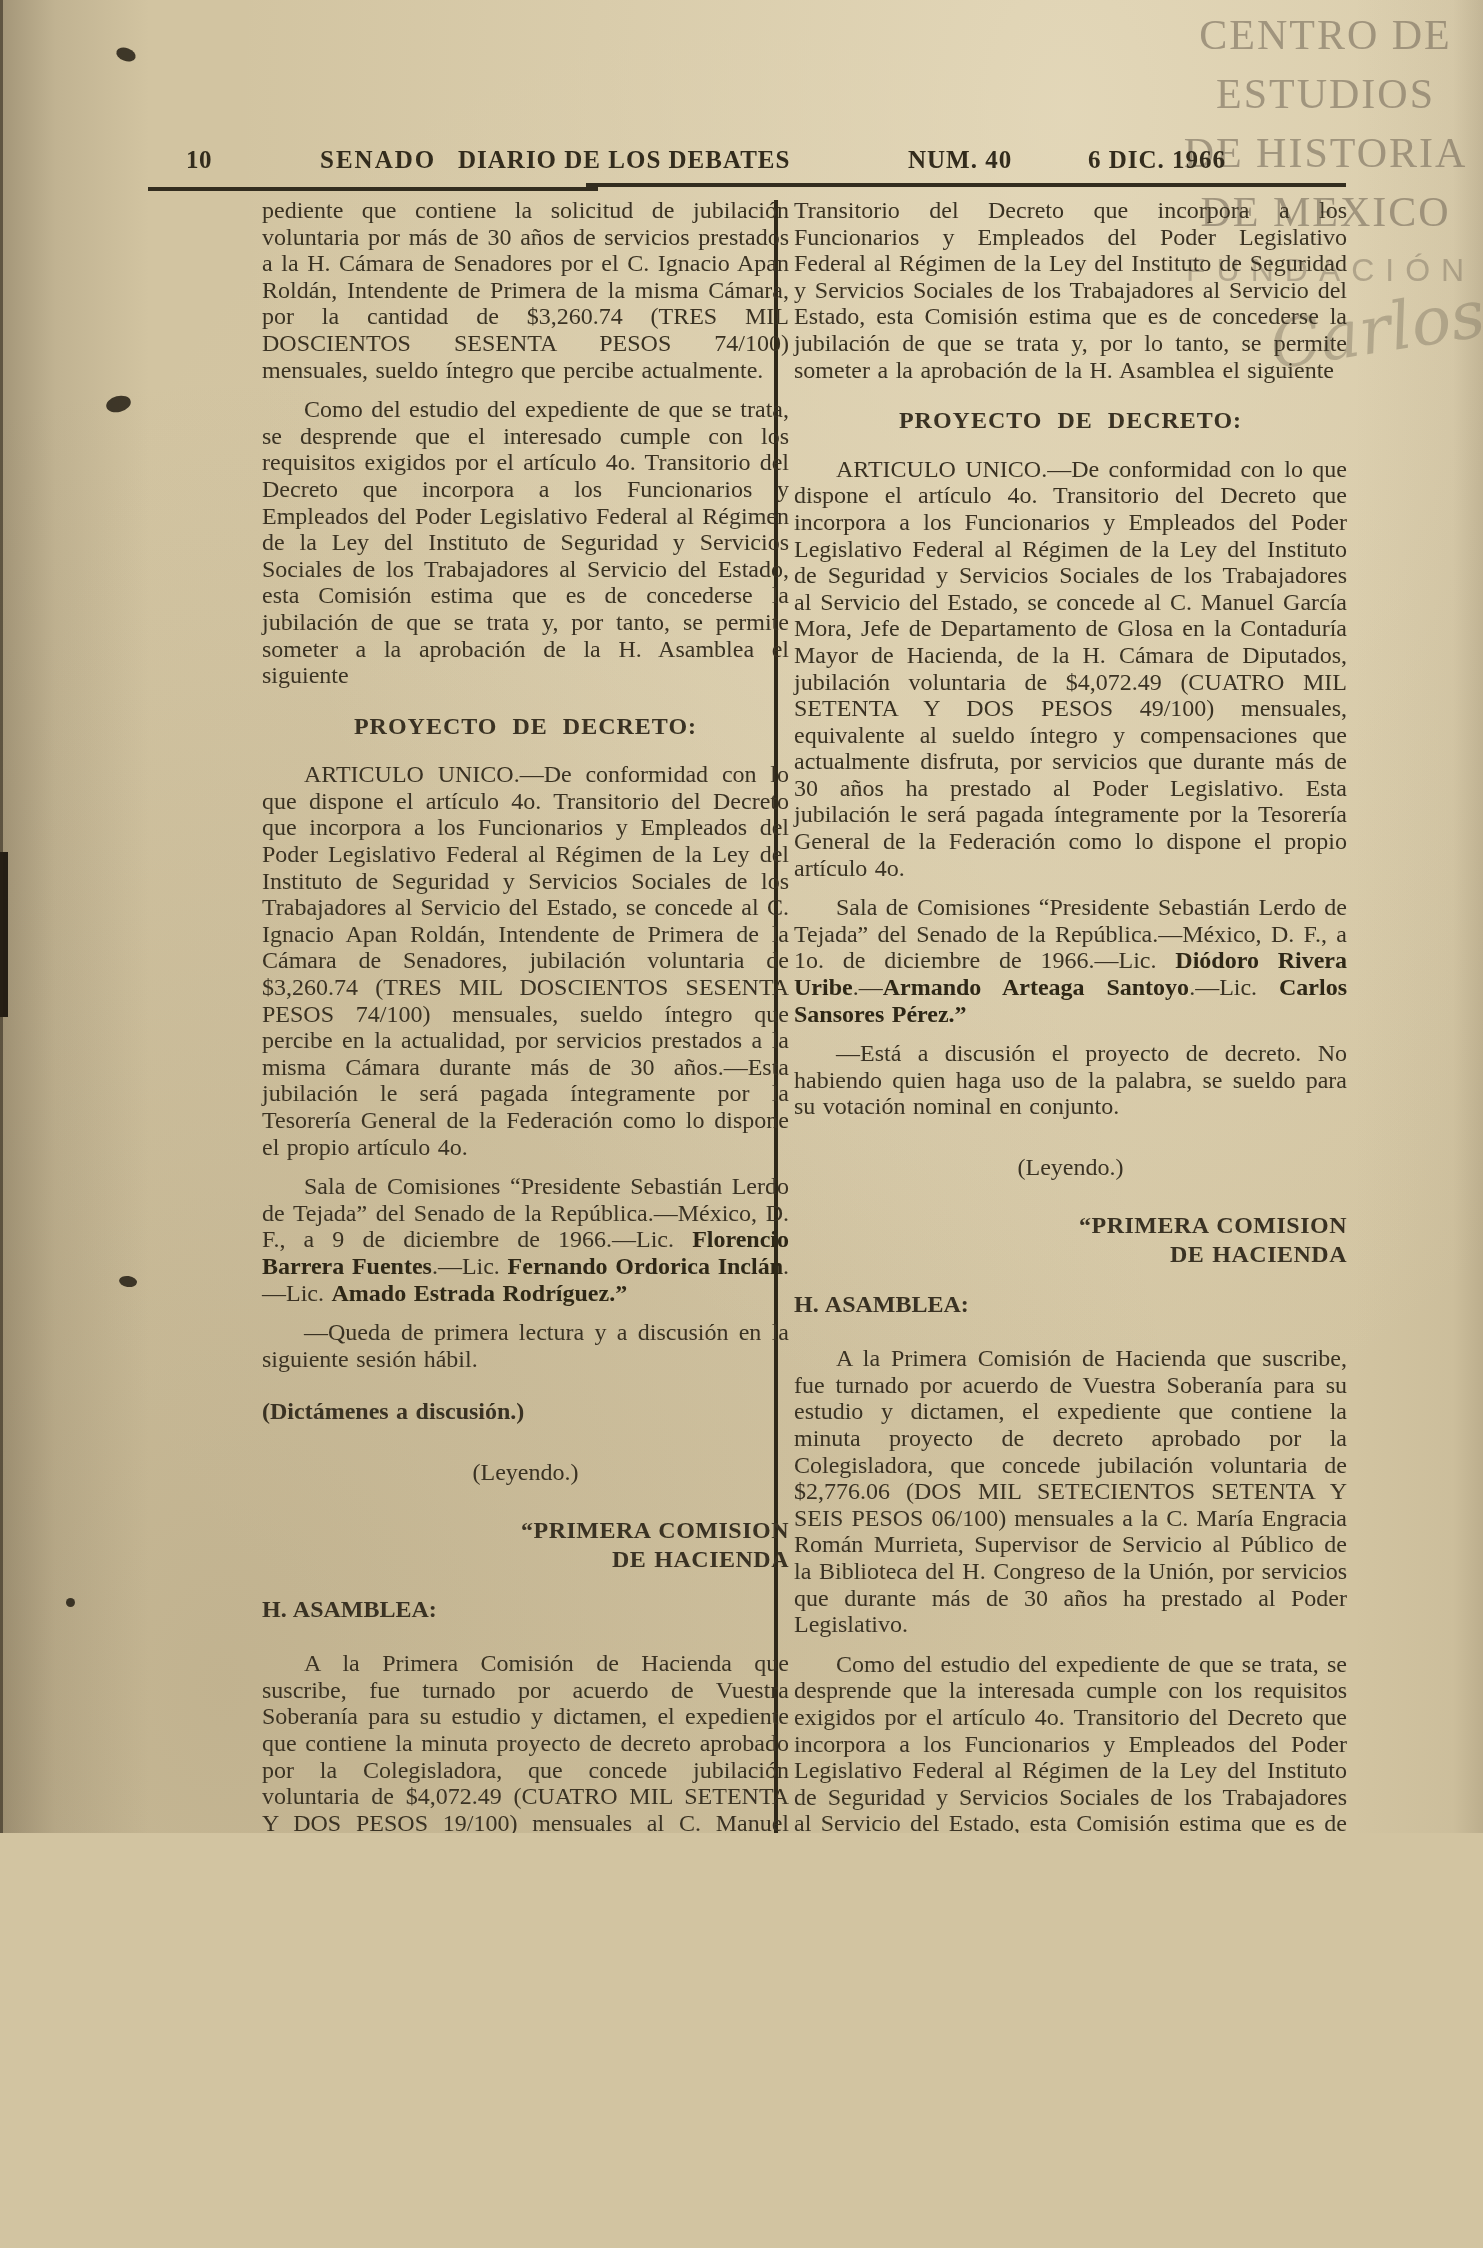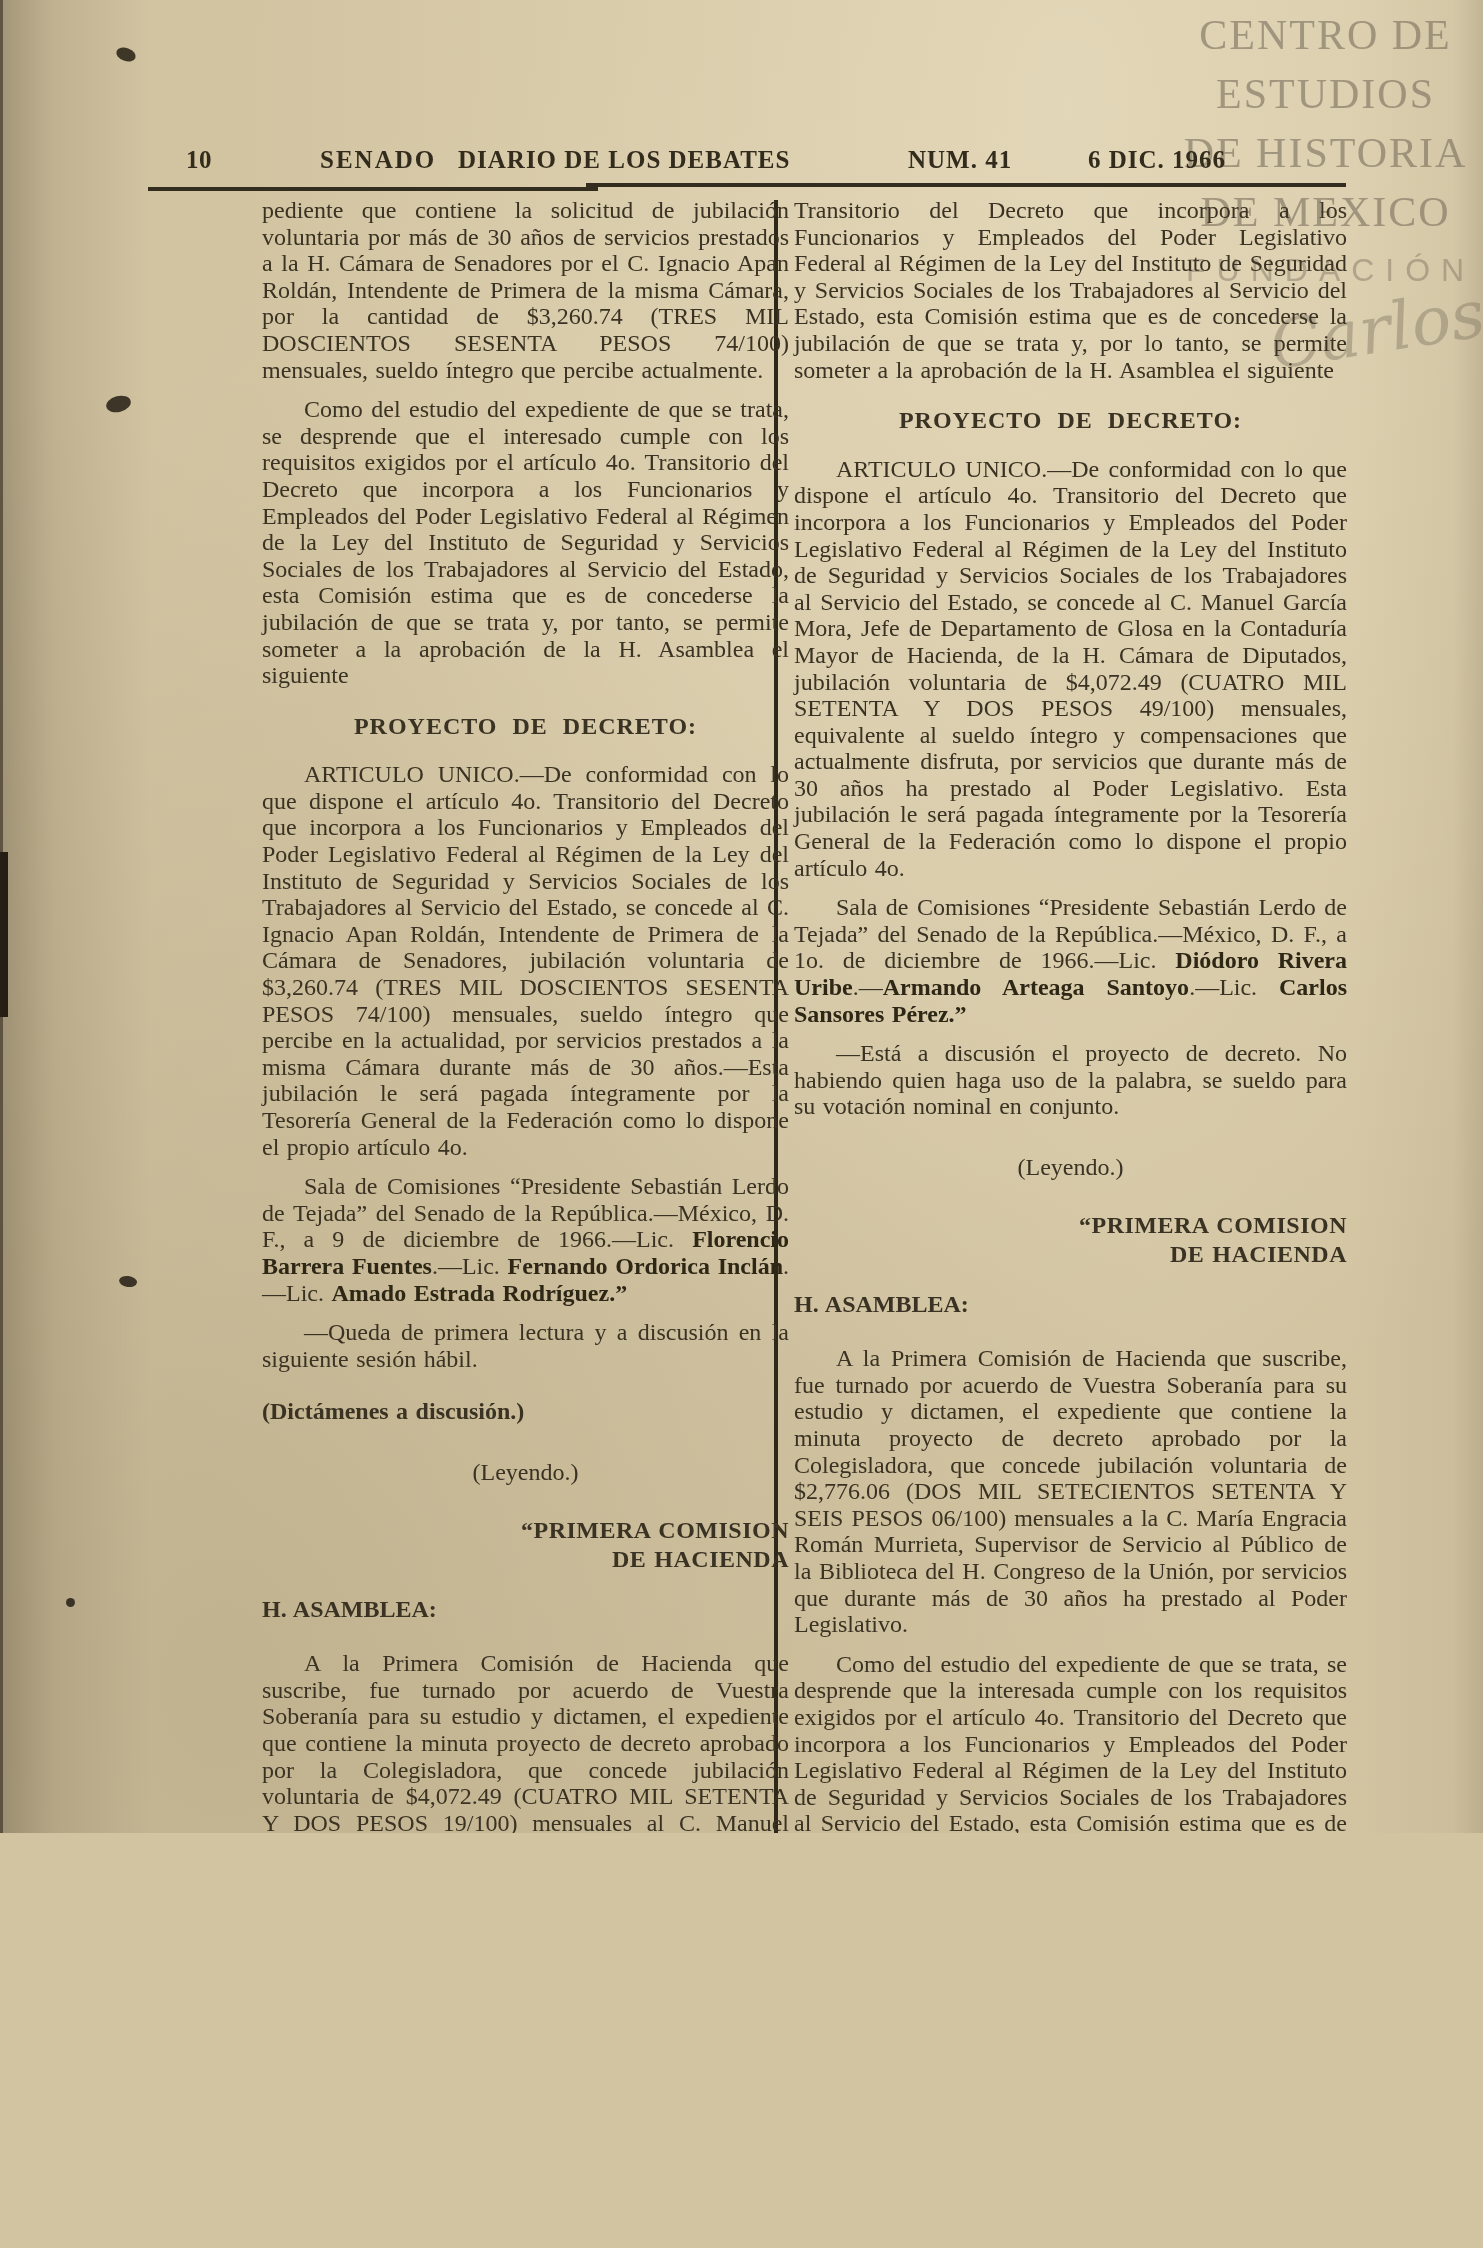--- a/index.html
+++ b/index.html
@@ -73,21 +73,21 @@
     <div>ESTUDIOS</div>
     <div>DE HISTORIA</div>
     <div>DE MEXICO</div>
   </div>
   <div class="wm-foundation">FUNDACIÓN</div>
   <div class="wm-signature">Carlos Slim</div>
 
   <div class="header-item" id="h-num">10</div>
   <div class="header-item" id="h-senado">SENADO</div>
   <div class="header-item" id="h-diario">DIARIO DE LOS DEBATES</div>
-  <div class="header-item" id="h-issue">NUM. 41</div>
+  <div class="header-item" id="h-issue">NUM. 40</div>
   <div class="header-item" id="h-date">6 DIC. 1966</div>
   <div class="rule rule1"></div>
   <div class="rule rule2"></div>
   <div class="divider"></div>
 
   <div class="col col-left">
     <p class="body noindent">pediente que contiene la solicitud de jubilación voluntaria por más de 30 años de servicios prestados a la H. Cámara de Senadores por el C. Ignacio Apan Roldán, Intendente de Primera de la misma Cámara, por la cantidad de $3,260.74 (TRES MIL DOSCIENTOS SESENTA PESOS 74/100) mensuales, sueldo íntegro que percibe actualmente.</p>
     <p class="body">Como del estudio del expediente de que se trata, se desprende que el interesado cumple con los requisitos exigidos por el artículo 4o. Transitorio del Decreto que incorpora a los Funcionarios y Empleados del Poder Legislativo Federal al Régimen de la Ley del Instituto de Seguridad y Servicios Sociales de los Trabajadores al Servicio del Estado, esta Comisión estima que es de concederse la jubilación de que se trata y, por tanto, se permite someter a la aprobación de la H. Asamblea el siguiente</p>
     <p class="h-center">PROYECTO DE DECRETO:</p>
     <p class="body">ARTICULO UNICO.—De conformidad con lo que dispone el artículo 4o. Transitorio del Decreto que incorpora a los Funcionarios y Empleados del Poder Legislativo Federal al Régimen de la Ley del Instituto de Seguridad y Servicios Sociales de los Trabajadores al Servicio del Estado, se concede al C. Ignacio Apan Roldán, Intendente de Primera de la Cámara de Senadores, jubilación voluntaria de $3,260.74 (TRES MIL DOSCIENTOS SESENTA PESOS 74/100) mensuales, sueldo íntegro que percibe en la actualidad, por servicios prestados a la misma Cámara durante más de 30 años.—Esta jubilación le será pagada íntegramente por la Tesorería General de la Federación como lo dispone el propio artículo 4o.</p>

